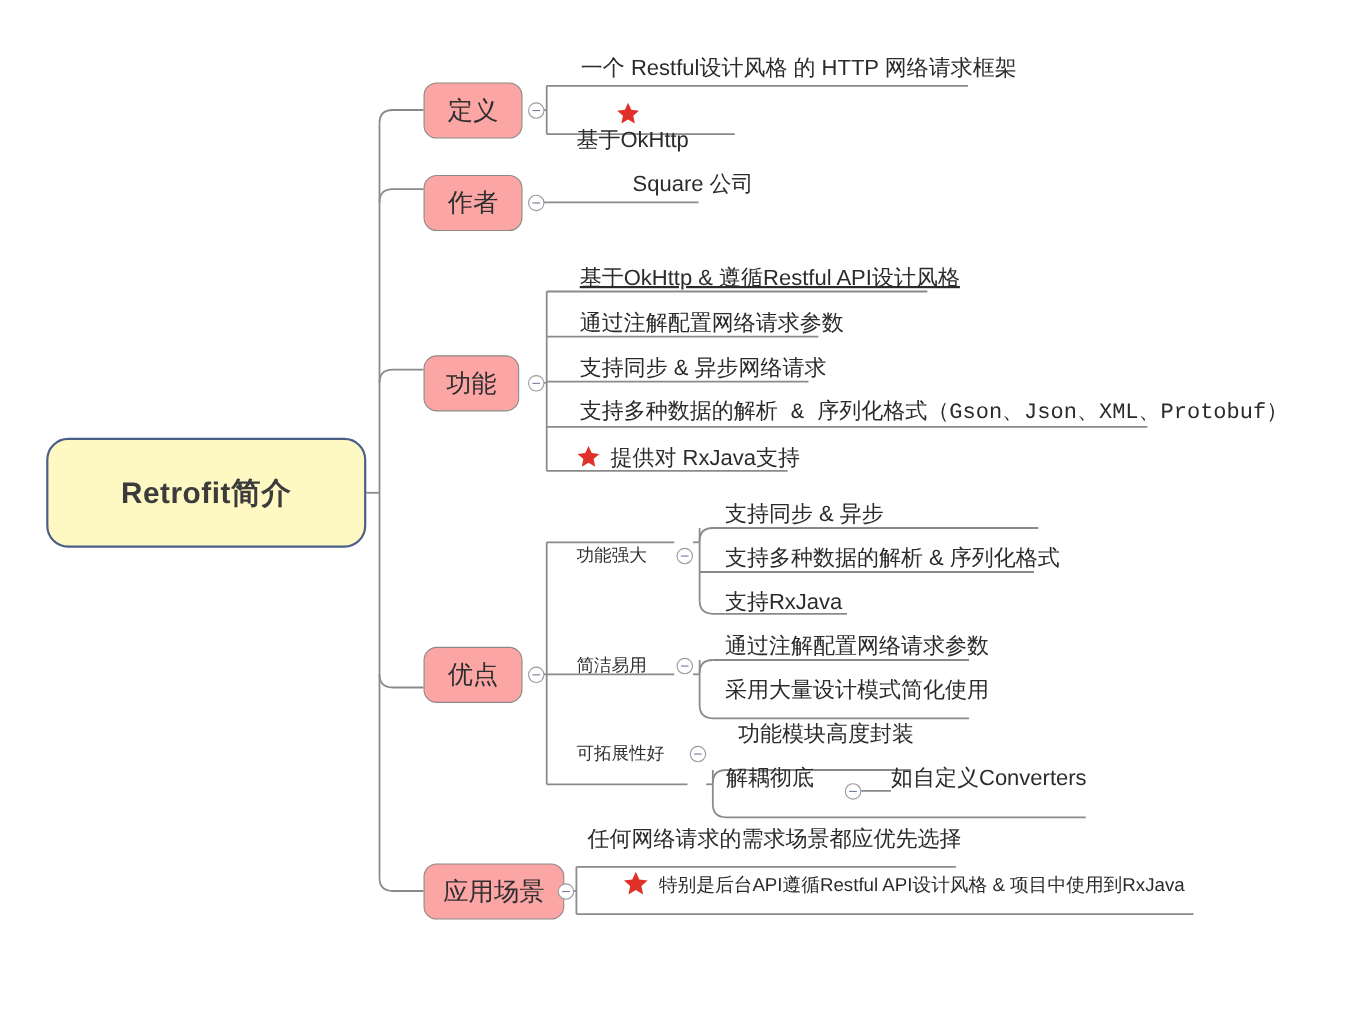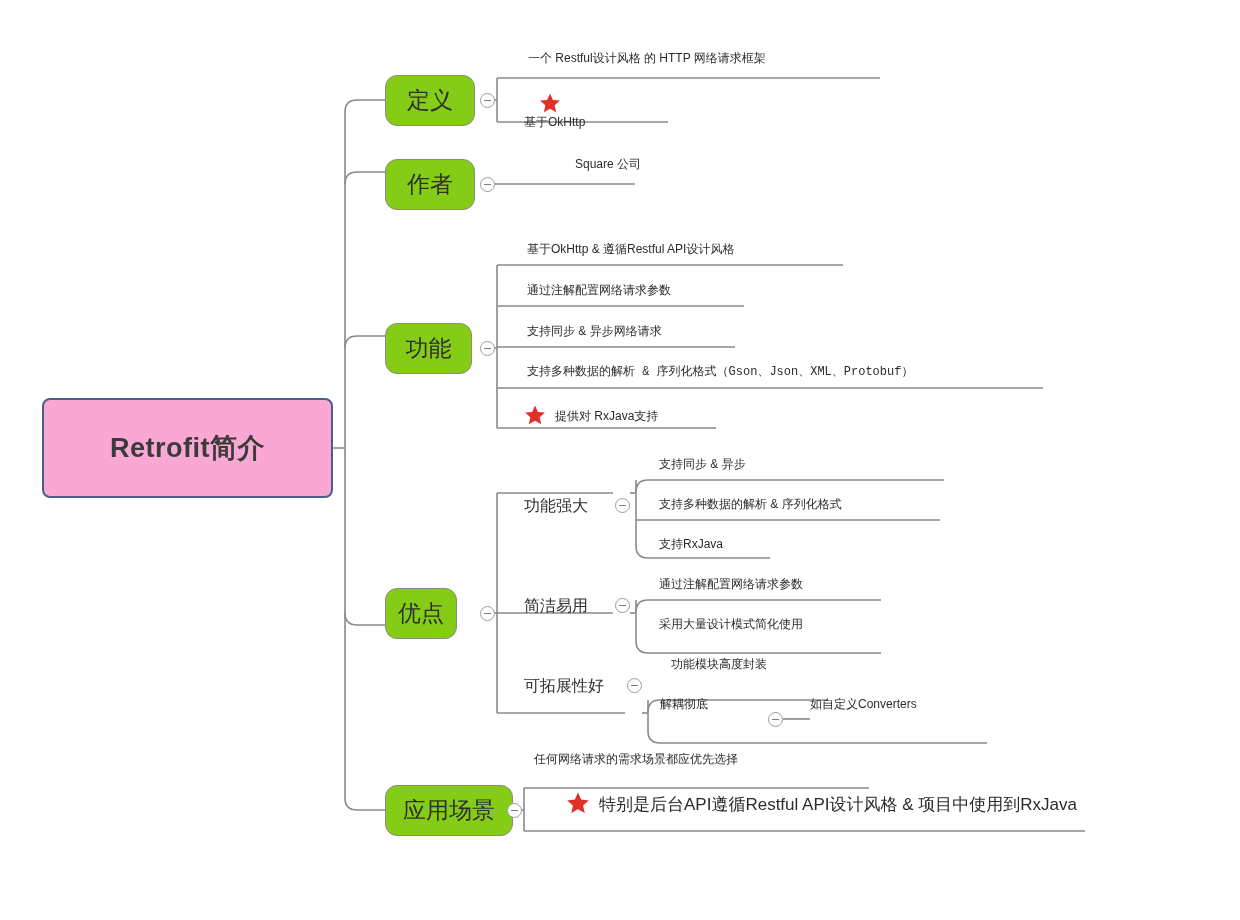--- a/index.html
+++ b/index.html
@@ -26,36 +26,36 @@
     left: 0; top: 0;
     width: 1240px;
     height: 920px;
     pointer-events: none;
   }
   
   .root-node {
     position: absolute;
     box-sizing: border-box;
     border: 2px solid #4a5f87;
-    border-radius: 8px;
-    background: #f9a8d4;
+    border-radius: 20px;
+    background: #fef9c3;
     display: flex;
     align-items: center;
     justify-content: center;
     font-weight: bold;
     color: #3b3b3b;
     letter-spacing: 0.5px;
   }
   
   .branch-node {
     position: absolute;
     box-sizing: border-box;
     border: 1.6px solid #8d8a85;
     border-radius: 12px;
-    background: #84cc16;
+    background: #fca5a5;
     display: flex;
     align-items: center;
     justify-content: center;
     color: #2f2f2f;
   }
   
   .sub-label {
     position: absolute;
     white-space: nowrap;
     color: #2f2f2f;
@@ -90,21 +90,21 @@
     position: absolute;
     left: 3px;
     top: 6px;
     width: 7px;
     height: 1.4px;
     background: #6f7f99;
   }
   .fs-root   { font-size: 27px; }
   .fs-branch { font-size: 23px; }
   .fs-sub    { font-size: 16px; }
-  .fs-leaf   { font-size: 12px; }
+  .fs-leaf   { font-size: 20px; }
   .fs-leaf-big { font-size: 17px; }
 </style>
 </head>
 <body>
 
 <div id="canvas">
 
   <svg id="connectors" viewBox="0 0 1240 920" xmlns="http://www.w3.org/2000/svg">
     <g fill="none" stroke="#8a8a8a" stroke-width="1.6" stroke-linecap="butt">
 
@@ -183,21 +183,21 @@
   <div class="branch-node fs-branch" style="left:385px; top:159px; width:90px; height:51px;">
     <span>作者</span>
   </div>
   <div class="toggle" style="left:480px; top:177px;"></div>
 
   <div class="branch-node fs-branch" style="left:385px; top:323px; width:87px; height:51px;">
     <span>功能</span>
   </div>
   <div class="toggle" style="left:480px; top:341px;"></div>
 
-  <div class="branch-node fs-branch" style="left:385px; top:588px; width:72px; height:51px;">
+  <div class="branch-node fs-branch" style="left:385px; top:588px; width:90px; height:51px;">
     <span>优点</span>
   </div>
   <div class="toggle" style="left:480px; top:606px;"></div>
 
   <div class="branch-node fs-branch" style="left:385px; top:785px; width:128px; height:51px;">
     <span>应用场景</span>
   </div>
   <div class="toggle" style="left:507px; top:803px;"></div>
 
   <div class="leaf-text fs-leaf" style="left:528px; top:52px;">
@@ -209,21 +209,21 @@
         <polygon points="12,1.6 15.2,8.6 22.8,9.4 17.1,14.5 18.7,22.1 12,18.2 5.3,22.1 6.9,14.5 1.2,9.4 8.8,8.6" fill="#e0302a"></polygon>
       </svg>
     </span>
     <span>基于OkHttp</span>
   </div>
 
   <div class="leaf-text fs-leaf" style="left:527px; top:158px;margin-left:48px;">
     <span>Square 公司</span>
   </div>
 
-  <div class="leaf-text fs-leaf" style="left:527px; top:243px;">
+  <div class="leaf-text fs-leaf" style="left:527px; top:243px;text-decoration:underline;">
     <span>基于OkHttp &amp; 遵循Restful API设计风格</span>
   </div>
   <div class="leaf-text fs-leaf" style="left:527px; top:284px;">
     <span>通过注解配置网络请求参数</span>
   </div>
   <div class="leaf-text fs-leaf" style="left:527px; top:325px;">
     <span>支持同步 &amp; 异步网络请求</span>
   </div>
   <div class="leaf-text fs-leaf" style="left:527px; top:366px;font-family:Liberation Mono, monospace;">
     <span>支持多种数据的解析 &amp; 序列化格式（Gson、Json、XML、Protobuf）</span>

